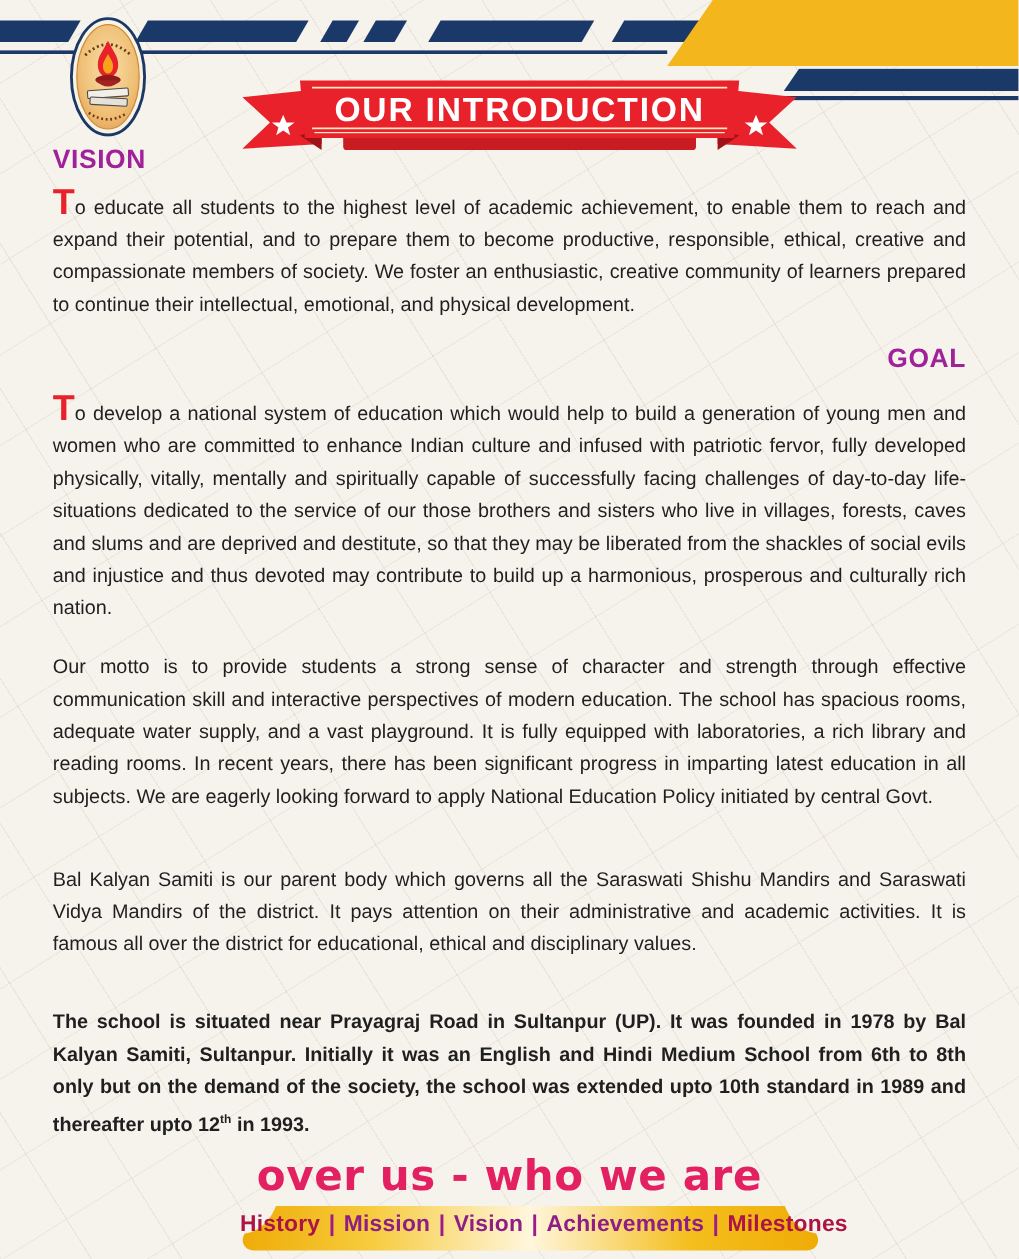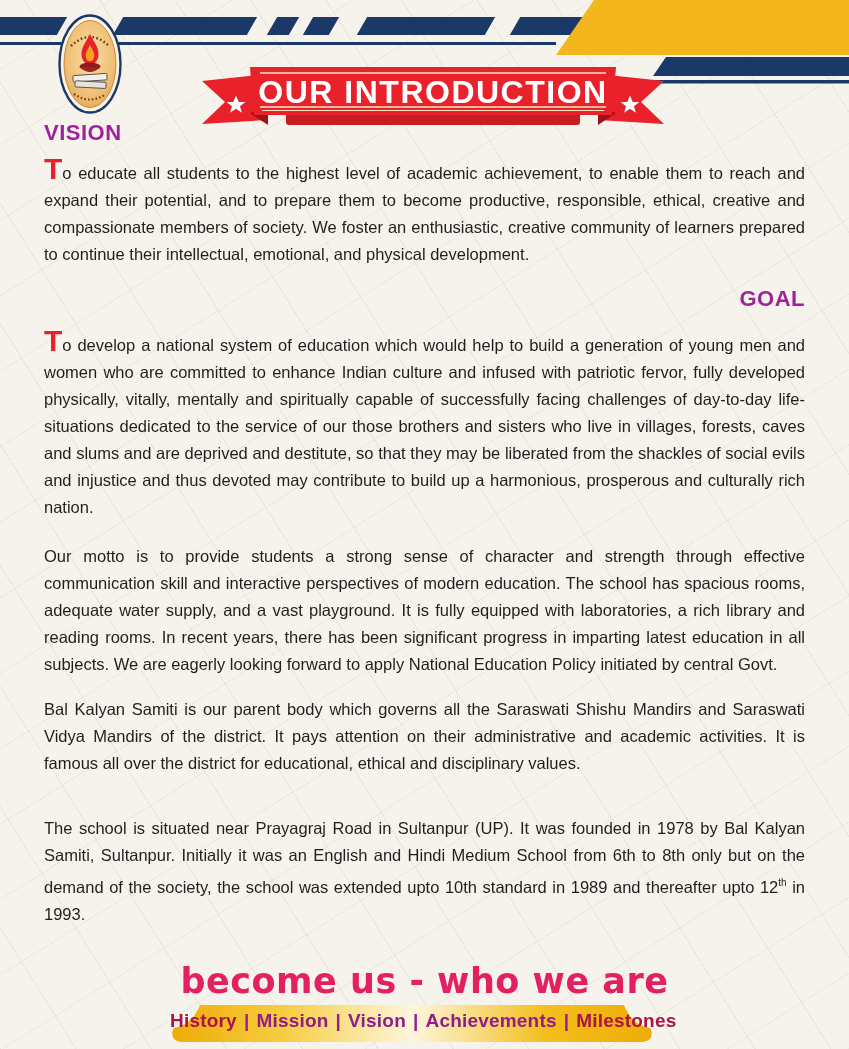--- a/index.html
+++ b/index.html
@@ -25,37 +25,37 @@
   .navy-subbar{position:absolute;left:640px;top:57px;width:209px;height:19px;background:#1B3968;z-index:2;
     clip-path:polygon(26px 0,100% 0,100% 100%,13px 100%);}
   .navy-subline{position:absolute;left:634px;top:80px;width:215px;height:3.5px;background:#1B3968;z-index:2;
     clip-path:polygon(6px 0,100% 0,100% 100%,2px 100%);}
   .logo-wrap{position:absolute;left:58px;top:14px;width:64px;height:100px;z-index:3;}
   .ribbon-wrap{position:absolute;left:198px;top:63px;width:470px;height:66px;z-index:4;}
   .ribbon-wrap svg{display:block;}
   .ribbon-text{
     position:absolute;left:52px;top:6px;width:366px;height:46px;
     display:flex;align-items:center;justify-content:center;
-    color:#fff;font-size:32px;font-weight:bold;letter-spacing:1.5px;white-space:nowrap;
+    color:#fff;font-size:28px;font-weight:bold;letter-spacing:1.5px;white-space:nowrap;
   }
   
   .content{position:absolute;left:44px;right:44px;top:120px;z-index:1;color:#1F1F1F;}
   .sec-head{font-size:22px;font-weight:bold;color:#A0219A;letter-spacing:0.5px;margin:0 0 8px 0;line-height:26px;}
   .sec-head.goal{margin-top:18px;margin-bottom:14px;text-align:right;}
   .body-text{font-size:16.5px;line-height:27px;text-align:justify;margin:0;}
   .p-vision{margin-bottom:5px;}
   .p-motto{margin-top:22px;}
-  .p-parent{margin-top:18px;}
-  .p-history{margin-top:38px;}
+  .p-parent{margin-top:42px;}
+  .p-history{margin-top:38px;font-weight:bold;}
   .dropcap{color:#E8212A;font-weight:bold;font-size:30px;line-height:1;}
   sup{font-size:10px;}
   
   .tagline{position:absolute;left:0;width:849px;top:961px;text-align:center;z-index:5;
     font-family:"DejaVu Sans",sans-serif;font-weight:bold;font-size:35px;color:#E32062;letter-spacing:0.5px;}
-  .menu-banner{position:absolute;left:170px;top:1005px;width:484px;height:40px;z-index:4;}
+  .menu-banner{position:absolute;left:200px;top:1005px;width:484px;height:40px;z-index:4;}
   .menu-banner svg{display:block;}
   .menu-text{position:absolute;left:0;top:5px;width:484px;text-align:center;
     font-size:19px;font-weight:bold;white-space:nowrap;letter-spacing:0.2px;}
   .menu-text .crimson{color:#AC1347;}
   .menu-text .purple{color:#8E1D85;}
   .menu-text .sep{color:#9C1C8C;margin:0 7px;}
 </style>
 </head>
 <body>
 
@@ -129,21 +129,21 @@
   <p class="body-text"><span class="dropcap">T</span><span>o develop a national system of education which would help to build a generation of young men and women who are committed to enhance Indian culture and infused with patriotic fervor, fully developed physically, vitally, mentally and spiritually capable of successfully facing challenges of day-to-day life-situations dedicated to the service of our those brothers and sisters who live in villages, forests, caves and slums and are deprived and destitute, so that they may be liberated from the shackles of social evils and injustice and thus devoted may contribute to build up a harmonious, prosperous and culturally rich nation.</span></p>
 
   <p class="body-text p-motto">Our motto is to provide students a strong sense of character and strength through effective communication skill and interactive perspectives of modern education. The school has spacious rooms, adequate water supply, and a vast playground. It is fully equipped with laboratories, a rich library and reading rooms. In recent years, there has been significant progress in imparting latest education in all subjects. We are eagerly looking forward to apply National Education  Policy initiated by central Govt.</p>
 
   <p class="body-text p-parent">Bal Kalyan Samiti is our parent body which governs all the Saraswati Shishu Mandirs and Saraswati Vidya Mandirs of the district. It pays attention on their administrative and academic activities. It is famous all over the district for educational, ethical and disciplinary values.</p>
 
   <p class="body-text p-history"><span>The school is situated near Prayagraj Road in Sultanpur (UP). It was founded in 1978 by Bal Kalyan Samiti, Sultanpur. Initially it was an English and Hindi Medium School from 6th to 8th only but on the demand of the society, the school was extended upto 10th standard in 1989 and thereafter upto 12</span><sup>th</sup><span> in 1993.</span></p>
 
 </div>
 
-<div class="tagline">become us - who we are</div>
+<div class="tagline">over us - who we are</div>
 
 <div class="menu-banner">
   <svg width="484" height="40" viewBox="0 0 484 40">
     <defs>
       <linearGradient id="goldgrad" x1="0" y1="0" x2="1" y2="0">
         <stop offset="0%" stop-color="#EFAC07"></stop>
         <stop offset="22%" stop-color="#F6CB3C"></stop>
         <stop offset="50%" stop-color="#FFF6DC"></stop>
         <stop offset="78%" stop-color="#F4BE1C"></stop>
         <stop offset="100%" stop-color="#EFAC07"></stop>

